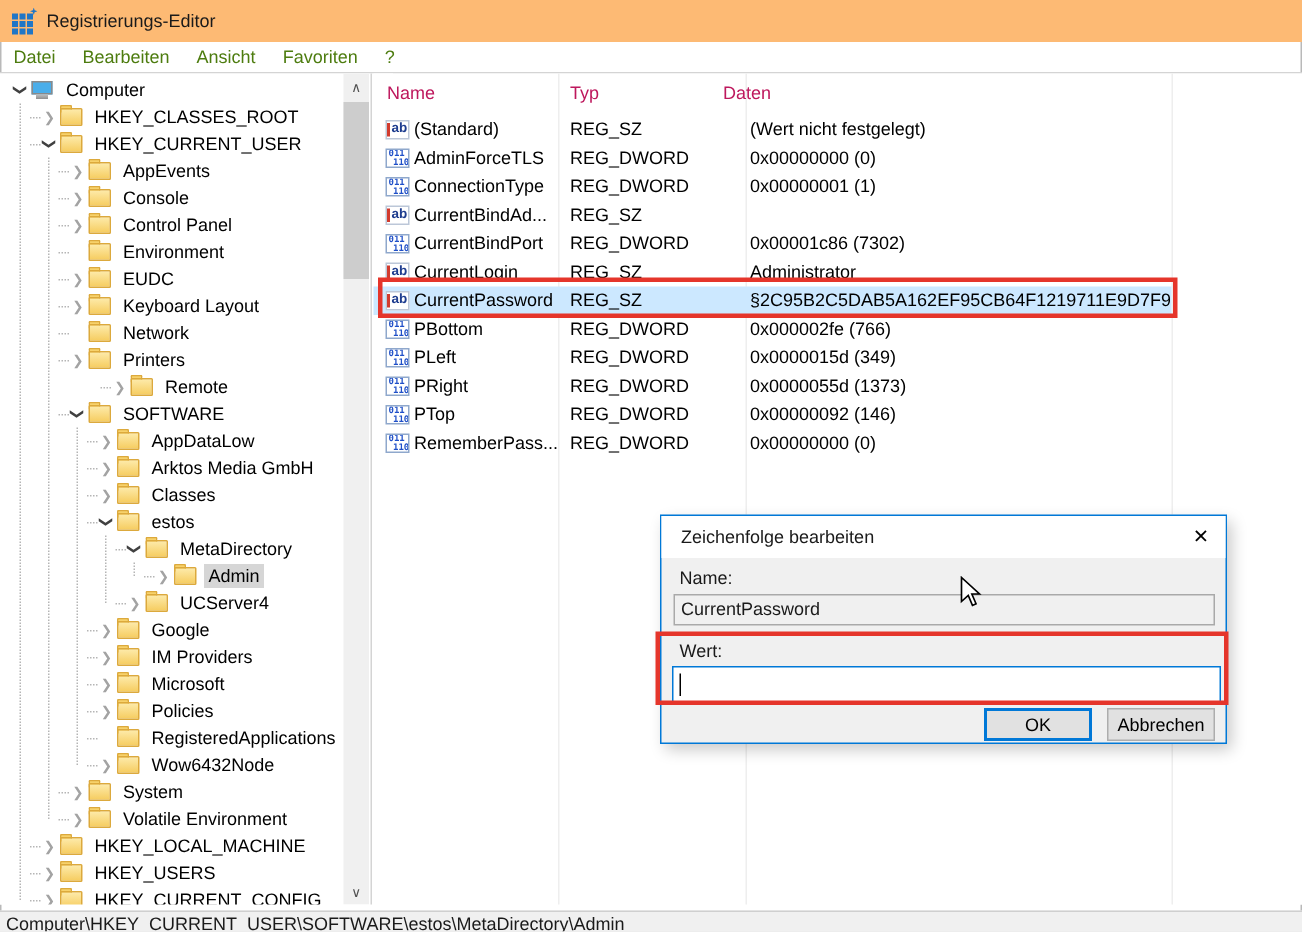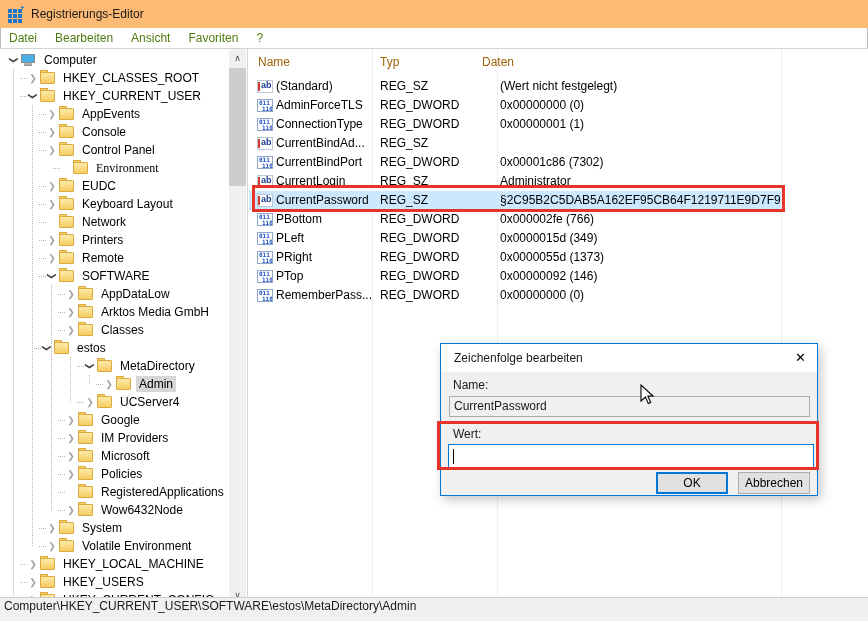--- a/index.html
+++ b/index.html
@@ -52,21 +52,21 @@
   .vscroll{position:absolute;left:229px;width:17px;top:0;bottom:0;background:#f0f0f0;}
   .sbtn{position:absolute;left:0;width:17px;height:17px;display:flex;align-items:center;justify-content:center;
         color:#505050;font-size:9px;}
   .sbtn.up{top:0;} .sbtn.down{bottom:0;}
   .sthumb{position:absolute;left:0;width:17px;top:19px;height:118px;background:#cdcdcd;}
 
   
   .list-panel{position:absolute;left:249px;right:0;top:0;bottom:0;background:#fff;}
   .colsep{position:absolute;top:0;bottom:0;width:1px;background:#eeeeee;}
   .lheader{position:absolute;top:0;left:0;right:0;height:26px;}
-  .hcell{position:absolute;line-height:26px;color:#a16207;}
+  .hcell{position:absolute;line-height:26px;color:#be185d;}
   .lrows{position:absolute;top:28px;left:0;right:0;}
   .lrow{position:relative;height:19px;width:532px;}
   .lrow.hl{background:var(--sel);}
   .licon{position:absolute;left:8px;top:3px;width:16px;height:13px;box-sizing:border-box;background:#fff;}
   .licon.sz{border:1px solid #bcc7d8;}
   .licon.sz::before{content:"ab";position:absolute;left:3px;top:-1px;font:bold 9px "Liberation Sans",sans-serif;color:#1e3d8f;}
   .licon.sz::after{content:"";position:absolute;left:0;top:1px;width:2px;height:9px;background:#d23b2e;}
   .licon.dword{border:1px solid #8fa8cc;overflow:hidden;}
   .licon.dword::before{content:"011";position:absolute;left:1px;top:-1px;font:bold 6px "DejaVu Sans Mono",monospace;color:#2050c8;}
   .licon.dword::after{content:"110";position:absolute;left:4px;top:5px;font:bold 6px "DejaVu Sans Mono",monospace;color:#2050c8;}
@@ -96,21 +96,21 @@
   @keyframes blink{50%{opacity:0;}}
   .btn{position:absolute;top:128px;width:72px;height:22px;background:#e1e1e1;border:1px solid #adadad;
        font-family:"Liberation Sans",sans-serif;font-size:12px;color:#000;padding:0;box-sizing:border-box;}
   .btn.default{left:215px;border:2px solid var(--accent);}
   .btn.cancel{left:297px;}
 
   
   .cursor{position:absolute;left:640px;top:384px;z-index:60;}
 
   
-  .statusbar{position:absolute;left:0;right:0;bottom:0;height:24px;background:#f0f0f0;
+  .statusbar{position:absolute;left:0;right:0;bottom:0;height:14px;background:#f0f0f0;
              border-top:1px solid #cfcfcf;box-sizing:border-box;line-height:17px;padding-left:4px;color:#1a1a1a;}
 </style>
 </head>
 <body>
 
 <div class="window">
 
   <div class="titlebar">
     <div class="app-icon">
       <span class="tile" style="left:0;top:3px"></span>
@@ -173,21 +173,21 @@
             <span class="chev closed"></span>
             <span class="ticon folder"></span>
             <span class="tlabel">Console</span>
           </div>
           <div class="trow" style="padding-left: 39px;">
             <span class="stub"></span>
             <span class="chev closed"></span>
             <span class="ticon folder"></span>
             <span class="tlabel">Control Panel</span>
           </div>
-          <div class="trow" style="padding-left: 53px; font-family: Liberation Serif, serif;">
+          <div class="trow" style="padding-left: 39px;">
             <span class="stub"></span>
             <span class="chev none"></span>
             <span class="ticon folder"></span>
             <span class="tlabel">Environment</span>
           </div>
           <div class="trow" style="padding-left: 39px;">
             <span class="stub"></span>
             <span class="chev closed"></span>
             <span class="ticon folder"></span>
             <span class="tlabel">EUDC</span>
@@ -203,21 +203,21 @@
             <span class="chev none"></span>
             <span class="ticon folder"></span>
             <span class="tlabel">Network</span>
           </div>
           <div class="trow" style="padding-left: 39px;">
             <span class="stub"></span>
             <span class="chev closed"></span>
             <span class="ticon folder"></span>
             <span class="tlabel">Printers</span>
           </div>
-          <div class="trow" style="padding-left: 39px;">
+          <div class="trow" style="padding-left: 39px; margin-left: 28px;">
             <span class="stub"></span>
             <span class="chev closed"></span>
             <span class="ticon folder"></span>
             <span class="tlabel">Remote</span>
           </div>
           <div class="trow" style="padding-left: 39px;">
             <span class="stub"></span>
             <span class="chev open"></span>
             <span class="ticon folder"></span>
             <span class="tlabel">SOFTWARE</span>
@@ -233,21 +233,21 @@
             <span class="chev closed"></span>
             <span class="ticon folder"></span>
             <span class="tlabel">Arktos Media GmbH</span>
           </div>
           <div class="trow" style="padding-left: 58px;">
             <span class="stub"></span>
             <span class="chev closed"></span>
             <span class="ticon folder"></span>
             <span class="tlabel">Classes</span>
           </div>
-          <div class="trow" style="padding-left: 34px; text-align: center;">
+          <div class="trow" style="padding-left: 58px; text-align: center;">
             <span class="stub"></span>
             <span class="chev open"></span>
             <span class="ticon folder"></span>
             <span class="tlabel">estos</span>
           </div>
           <div class="trow" style="padding-left: 77px;">
             <span class="stub"></span>
             <span class="chev open"></span>
             <span class="ticon folder"></span>
             <span class="tlabel">MetaDirectory</span>

